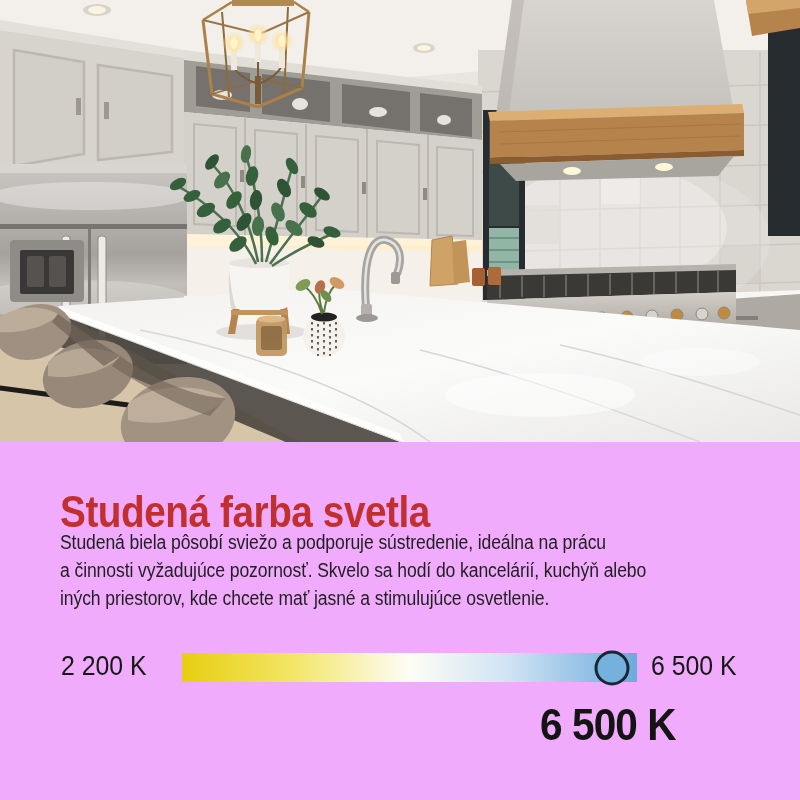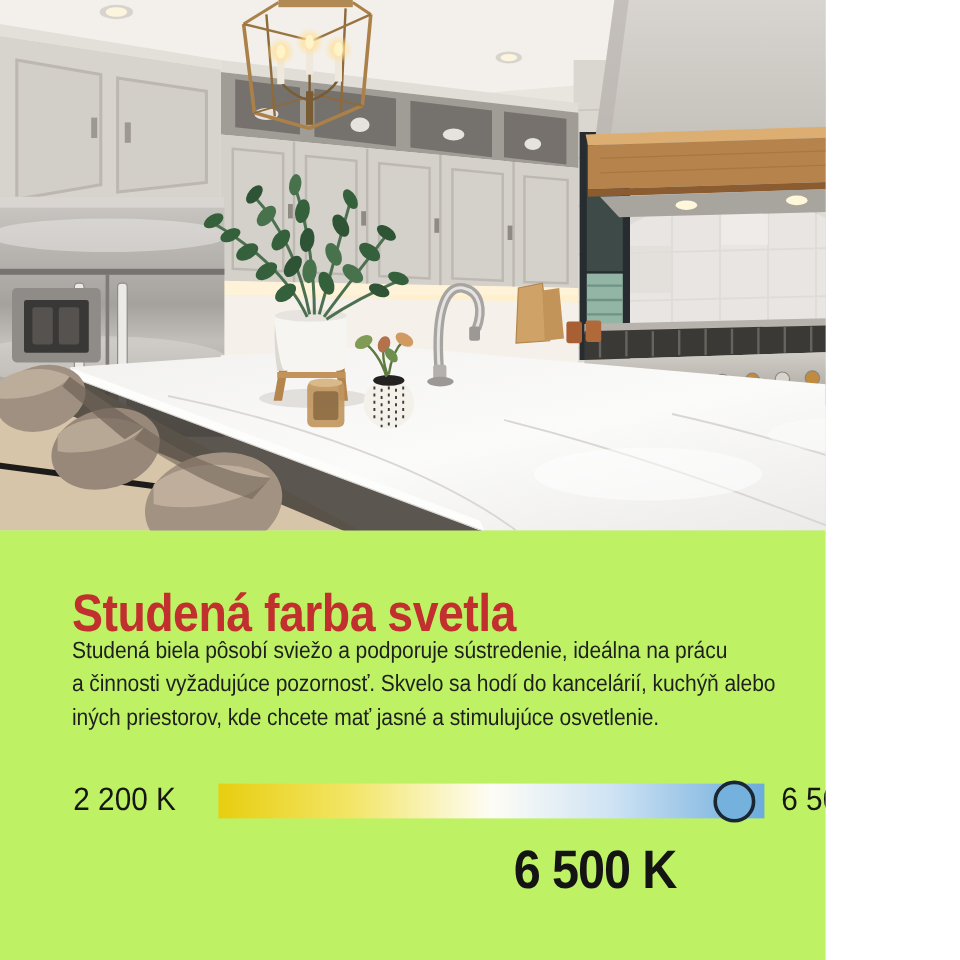--- a/index.html
+++ b/index.html
@@ -1,16 +1,16 @@
 <!DOCTYPE html>
 <html style="--accent: #c1302e;"><head>
 <meta charset="utf-8">
 <style>
   html,body{margin:0;padding:0;background:#ffffff;}
-  .page{position:relative;width:688px;height:800px;background:#bef264;overflow:hidden;
+  .page{position:relative;width:800px;height:800px;background:#f0abfc;overflow:hidden;
         font-family:"Liberation Sans", sans-serif;}
   .photo{position:absolute;left:0;top:0;width:800px;height:442px;}
   .photo svg{display:block;width:800px;height:442px;}
   .title{position:absolute;left:60px;top:458px;font-size:44px;font-weight:bold;
          color:var(--accent,#c1302e);letter-spacing:-0.5px;transform:scaleX(.88);
          transform-origin:left center;white-space:nowrap;}
   .body-text{position:absolute;left:60px;top:528px;font-size:19.5px;line-height:28px;
          color:#1f1f1f;transform:scaleX(.9);transform-origin:left top;white-space:nowrap;
          letter-spacing:-0.1px;}
   .body-text span{display:block;}

